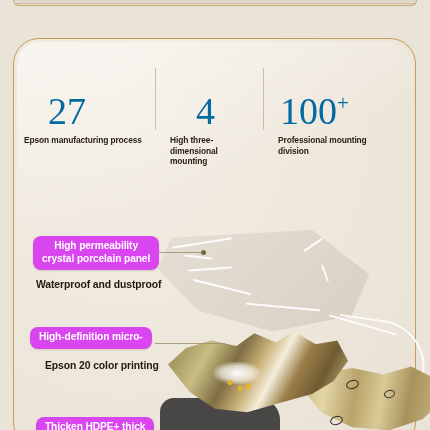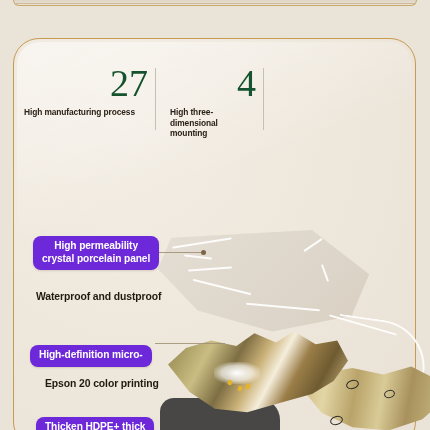--- a/index.html
+++ b/index.html
@@ -84,25 +84,26 @@
     top: 6px;
     right: 0;
     width: 1px;
     height: 62px;
     background: #C9BFAE;
   }
   .stat-number {
     font-family: "Liberation Serif", serif;
     font-size: 38px;
     line-height: 42px;
-    color: #14532d;
+    color: #0369a1;
     letter-spacing: 0px;
     white-space: nowrap;
     display: block;
-    text-align: right;
+    text-align: left;
+    margin-top: 28px;
   }
   .stat-cell.c0 .stat-number { padding-left: 24px; }
   .stat-cell.c1 .stat-number { padding-left: 26px; }
   .stat-cell.c2 .stat-number { padding-left: 2px; }
   .stat-number .plus {
     font-size: 21px;
     vertical-align: super;
     line-height: 1;
   }
   .stat-label {
@@ -115,45 +116,45 @@
     letter-spacing: -0.1px;
   }
 
   
   .feature {
     position: absolute;
     left: 0;
     width: 230px;
   }
   #feature-0 { top: 236px; }
-  #feature-1 { top: 344px; }
+  #feature-1 { top: 326px; }
   #feature-2 { top: 416px; }
 
   .pill {
     position: relative;
     display: inline-block;
-    background: #6d28d9;
+    background: #d946ef;
     color: #FFFFFF;
     border-radius: 8px;
     padding: 4px 9px 5px 9px;
     font-size: 10.2px;
     line-height: 12.6px;
     font-weight: bold;
     text-align: center;
     margin-left: 33px;
     box-shadow: 0 1px 2px rgba(90,70,45,.18);
     letter-spacing: -0.1px;
   }
   #feature-0 .pill { margin-left: 33px; }
   #feature-1 .pill { margin-left: 30px; }
   #feature-2 .pill { margin-left: 36px; }
 
   .sub {
     display: block;
-    margin-top: 20px;
+    margin-top: 8px;
     margin-left: 36px;
     font-size: 10.4px;
     line-height: 13.4px;
     font-weight: bold;
     color: #22190F;
     letter-spacing: -0.1px;
   }
   #feature-1 .sub { margin-left: 45px; margin-top: 10px; }
 
   
@@ -318,30 +319,34 @@
 <div id="top-sliver-line"></div>
 
 <div id="gold-panel">
   <div id="gold-panel-inner-sheen"></div>
 </div>
 
 <div id="stats-row">
 
   <div class="stat-cell c0">
     <span class="stat-number"><span>27</span><span class="plus"></span></span>
-    <span class="stat-label">High manufacturing process</span>
+    <span class="stat-label">Epson manufacturing process</span>
     <div class="stat-divider"></div>
   </div>
 
   <div class="stat-cell c1">
     <span class="stat-number"><span>4</span><span class="plus"></span></span>
     <span class="stat-label">High three-dimensional mounting</span>
     <div class="stat-divider"></div>
   </div>
 
+  <div class="stat-cell c2">
+    <span class="stat-number"><span>100</span><span class="plus">+</span></span>
+    <span class="stat-label">Professional mounting division</span>
+  </div>
 
 </div>
 
 <div id="artwork">
   <div id="art-pale-wedge"></div>
   <div class="art-white-stroke" id="ws0"></div>
   <div class="art-white-stroke" id="ws1"></div>
   <div class="art-white-stroke" id="ws2"></div>
   <div class="art-white-stroke" id="ws3"></div>
   <div class="art-white-stroke" id="ws4"></div>

